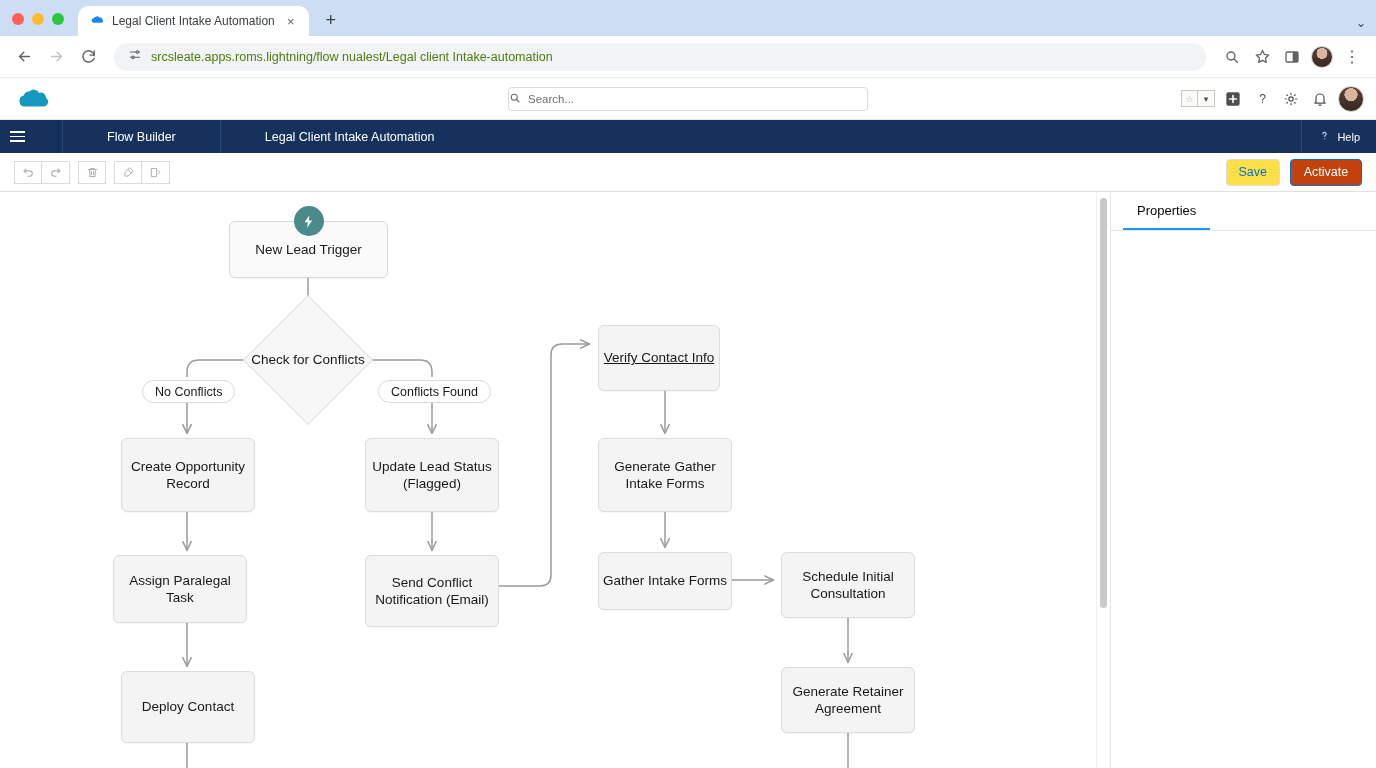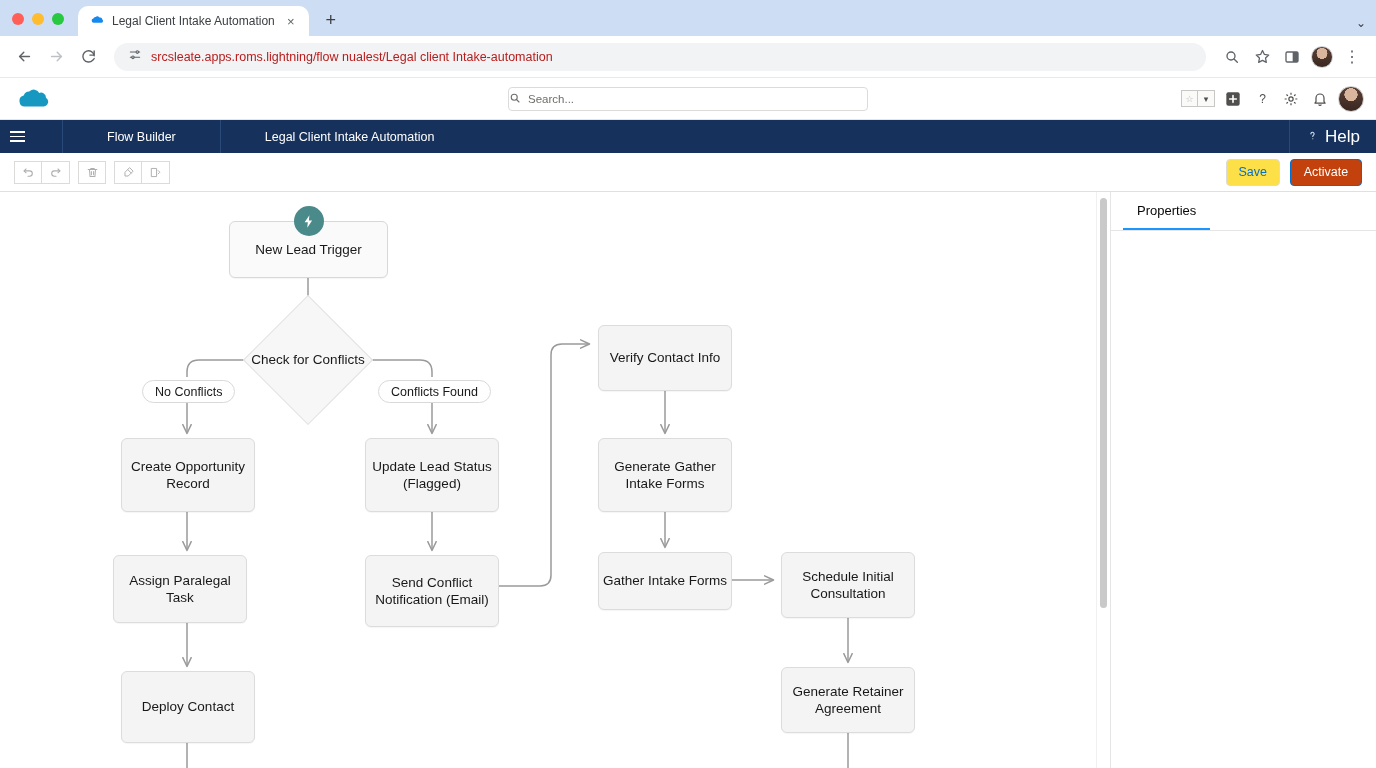--- a/index.html
+++ b/index.html
@@ -76,21 +76,21 @@
     flex: 1;
     height: 28px;
     background: #f1f3f4;
     border-radius: 14px;
     display: flex;
     align-items: center;
     gap: 9px;
     padding: 0 14px;
     margin: 0 8px;
   }
-  .omnibox-url { font-size: 12.5px; color: #b91c1c; white-space: nowrap; overflow: hidden; }
+  .omnibox-url { font-size: 12.5px; color: #4d7c0f; white-space: nowrap; overflow: hidden; }
   .toolbar-icons { display: flex; align-items: center; gap: 2px; }
   .tb-icon {
     width: 28px; height: 28px;
     display: flex; align-items: center; justify-content: center;
     color: #5f6368;
   }
   .profile-av {
     width: 22px; height: 22px; border-radius: 50%;
     background: radial-gradient(circle at 50% 32%, #d8b59c 0 32%, transparent 33%), linear-gradient(#5b4036, #3a2720);
     border: 1px solid #cfd3d8;
@@ -159,21 +159,21 @@
   }
   .fb-hamburger span { display: block; width: 15px; height: 1.5px; background: #fff; }
   .fb-sep { width: 1px; height: 33px; background: #2a4a7a; }
   .fb-label { font-size: 12.5px; padding: 0 16px; color: #fff; white-space: nowrap; }
   .fb-right {
     position: absolute; right: 0; top: 0; height: 33px;
     display: flex; align-items: center;
   }
   .fb-help {
     display: flex; align-items: center; gap: 6px;
-    font-size: 17px; padding: 0 16px; color: #fff;
+    font-size: 11px; padding: 0 16px; color: #fff;
   }
 
   
   .action-bar {
     height: 39px;
     background: #ffffff;
     border-bottom: 1px solid #e0e0e0;
     display: flex;
     align-items: center;
     padding: 0 14px;
@@ -566,21 +566,21 @@
       </div>
       <div class="node" style="left: 121px; top: 479px; width: 134px; height: 72px;">
         <span>Deploy Contact</span>
       </div>
       <div class="node" style="left: 365px; top: 246px; width: 134px; height: 74px;">
         <span>Update Lead Status (Flagged)</span>
       </div>
       <div class="node" style="left: 365px; top: 363px; width: 134px; height: 72px;">
         <span>Send Conflict Notification (Email)</span>
       </div>
-      <div class="node" style="left: 598px; top: 133px; width: 134px; height: 66px;">
+      <div class="node" style="left: 598px; top: 133px; width: 122px; height: 66px; text-decoration: underline;">
         <span>Verify Contact Info</span>
       </div>
       <div class="node" style="left: 598px; top: 246px; width: 134px; height: 74px;">
         <span>Generate Gather Intake Forms</span>
       </div>
       <div class="node" style="left: 598px; top: 360px; width: 134px; height: 58px;">
         <span>Gather Intake Forms</span>
       </div>
       <div class="node" style="left: 781px; top: 360px; width: 134px; height: 66px;">
         <span>Schedule Initial Consultation</span>

